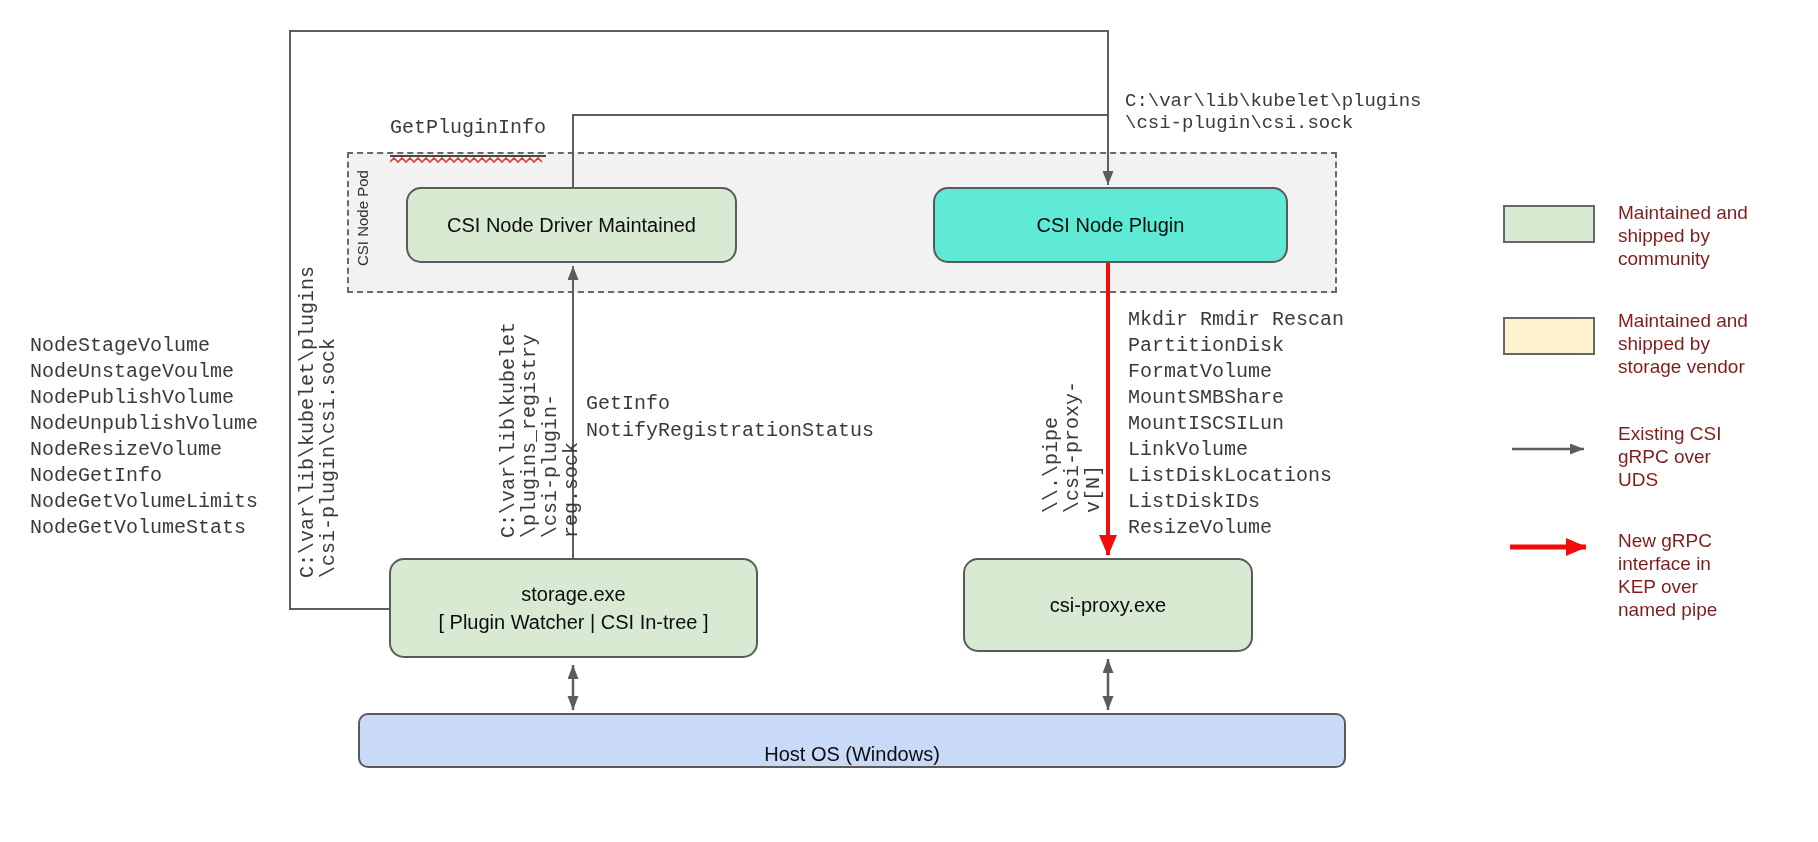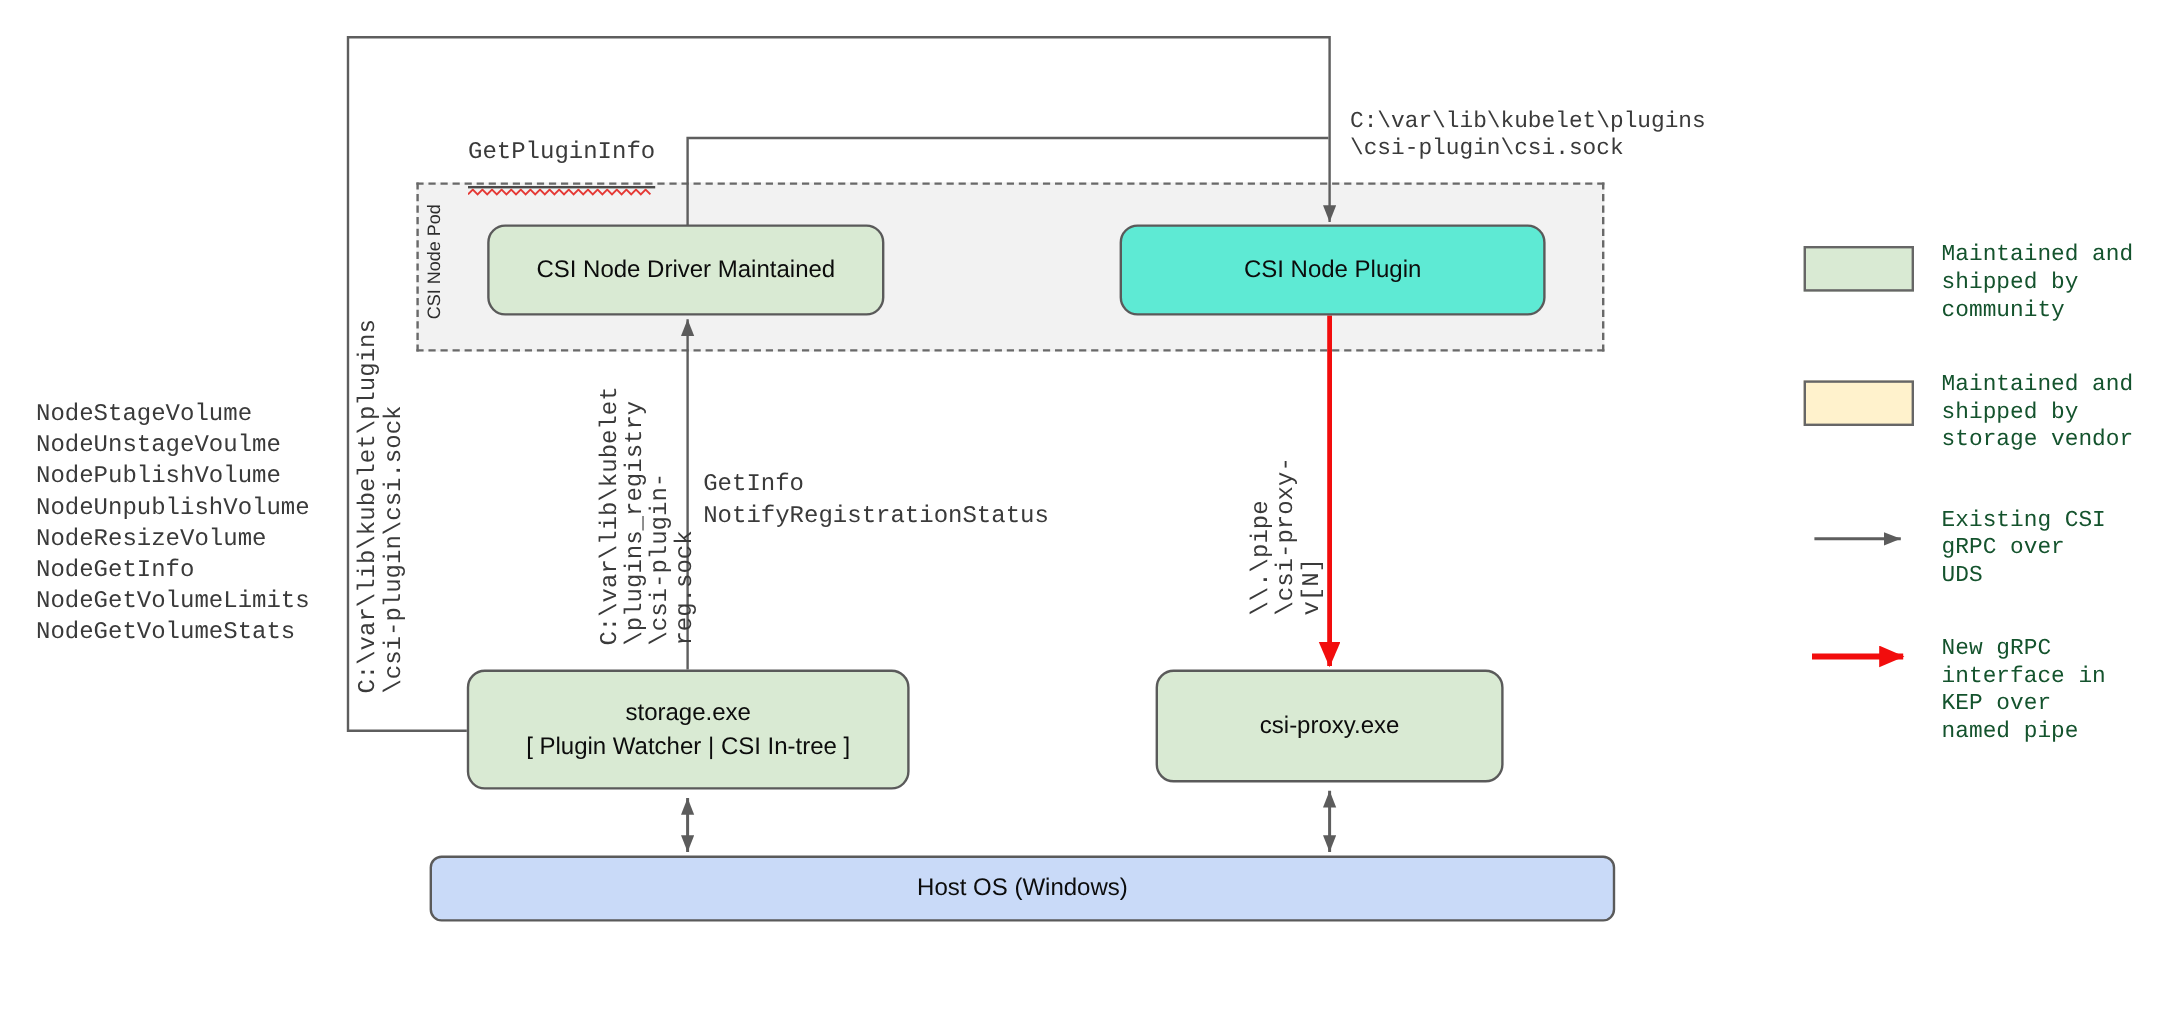--- a/index.html
+++ b/index.html
@@ -23,32 +23,32 @@
   
   .node{
     position:absolute;z-index:3;box-sizing:border-box;
     border:2px solid #5a5a5a;border-radius:15px;
     display:flex;flex-direction:column;align-items:center;justify-content:center;
     font-size:20px;color:#0c0c0c;text-align:center;line-height:28px;
   }
   .host{
     position:absolute;z-index:3;box-sizing:border-box;
     border:2px solid #5a5a5a;border-radius:10px;
-    display:flex;align-items:center;justify-content:center;
+    display:flex;align-items:flex-end;justify-content:center;
     font-size:20px;color:#0c0c0c;
   }
   
   .vbox{position:absolute;z-index:4;}
   .vbox .rot{
     position:absolute;left:0;top:0;transform-origin:0 0;
     transform:rotate(-90deg) translateX(-100%);
     white-space:pre-line;
   }
   .lbl{position:absolute;z-index:4;font-size:20px;}
-  .legend-text{position:absolute;z-index:4;font-size:19px;line-height:23px;color:#14532d;white-space:pre-line;font-family:Liberation Mono, monospace;}
+  .legend-text{position:absolute;z-index:4;font-size:19px;line-height:23px;color:#7f1d1d;white-space:pre-line;}
   .swatch{position:absolute;z-index:3;width:92px;height:38px;border:2px solid #666;box-sizing:border-box;}
   .gpi{position:absolute;left:390px;top:116px;z-index:5;}
   .gpi .txt{
     font-family:"Liberation Mono","DejaVu Sans Mono",monospace;
     font-size:20px;color:var(--ink);
     border-bottom:2px solid #4a4a4a;padding-bottom:16px;display:inline-block;
   }
   .gpi svg{display:block;margin-top:0px;}
 </style>
 </head>
@@ -135,20 +135,29 @@
   </div>
 
   <div class="lbl mono ml" style="left:562px;top:390px;line-height:27px;margin-left:24px;">GetInfo
 NotifyRegistrationStatus</div>
 
   <div class="vbox" style="left:1041px;top:333px;width:44px;height:180px;">
     <div class="rot mono" style="width:180px;height:44px;font-size:20px;line-height:21px;">\\.\pipe
 \csi-proxy-v[N]</div>
   </div>
 
+  <div class="lbl mono ml" style="left:1128px;top:307px;line-height:26px;">Mkdir Rmdir Rescan
+PartitionDisk
+FormatVolume
+MountSMBShare
+MountISCSILun
+LinkVolume
+ListDiskLocations
+ListDiskIDs
+ResizeVolume</div>
 
   <div class="swatch" style="left:1503px;top:205px;background:#d9ead3;"></div>
   <div class="legend-text" style="left:1618px;top:201px;">Maintained and
 shipped by
 community</div>
 
   <div class="swatch" style="left:1503px;top:317px;background:#fff2cc;"></div>
   <div class="legend-text" style="left:1618px;top:309px;">Maintained and
 shipped by
 storage vendor</div>

